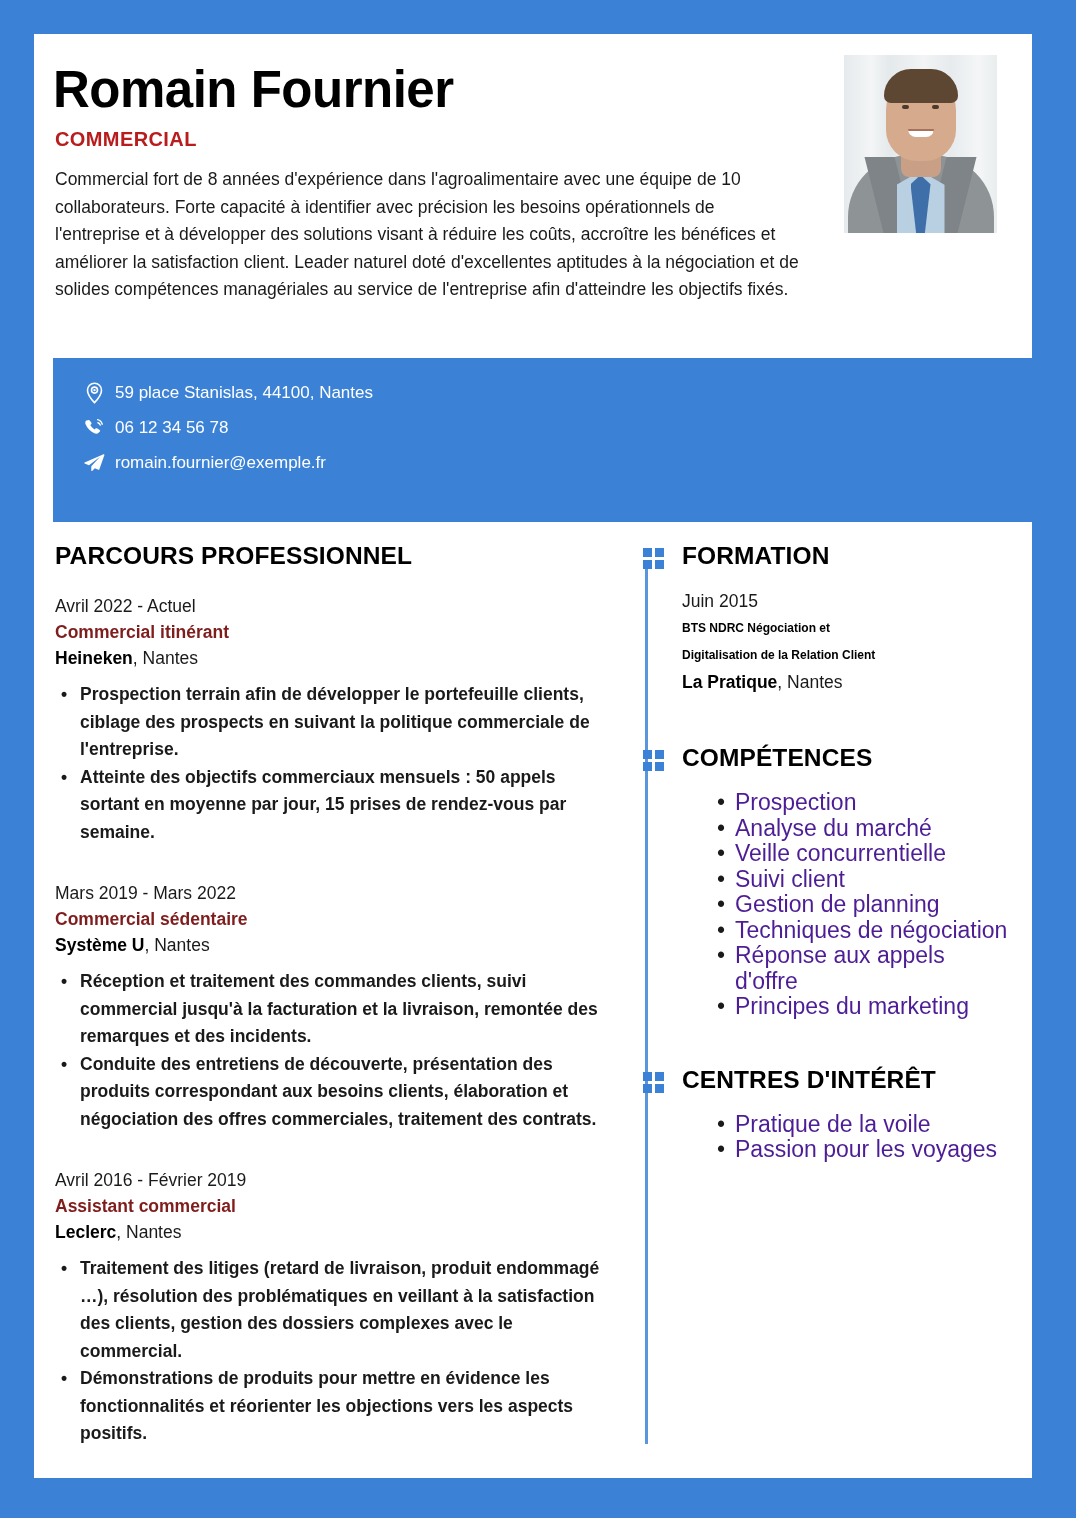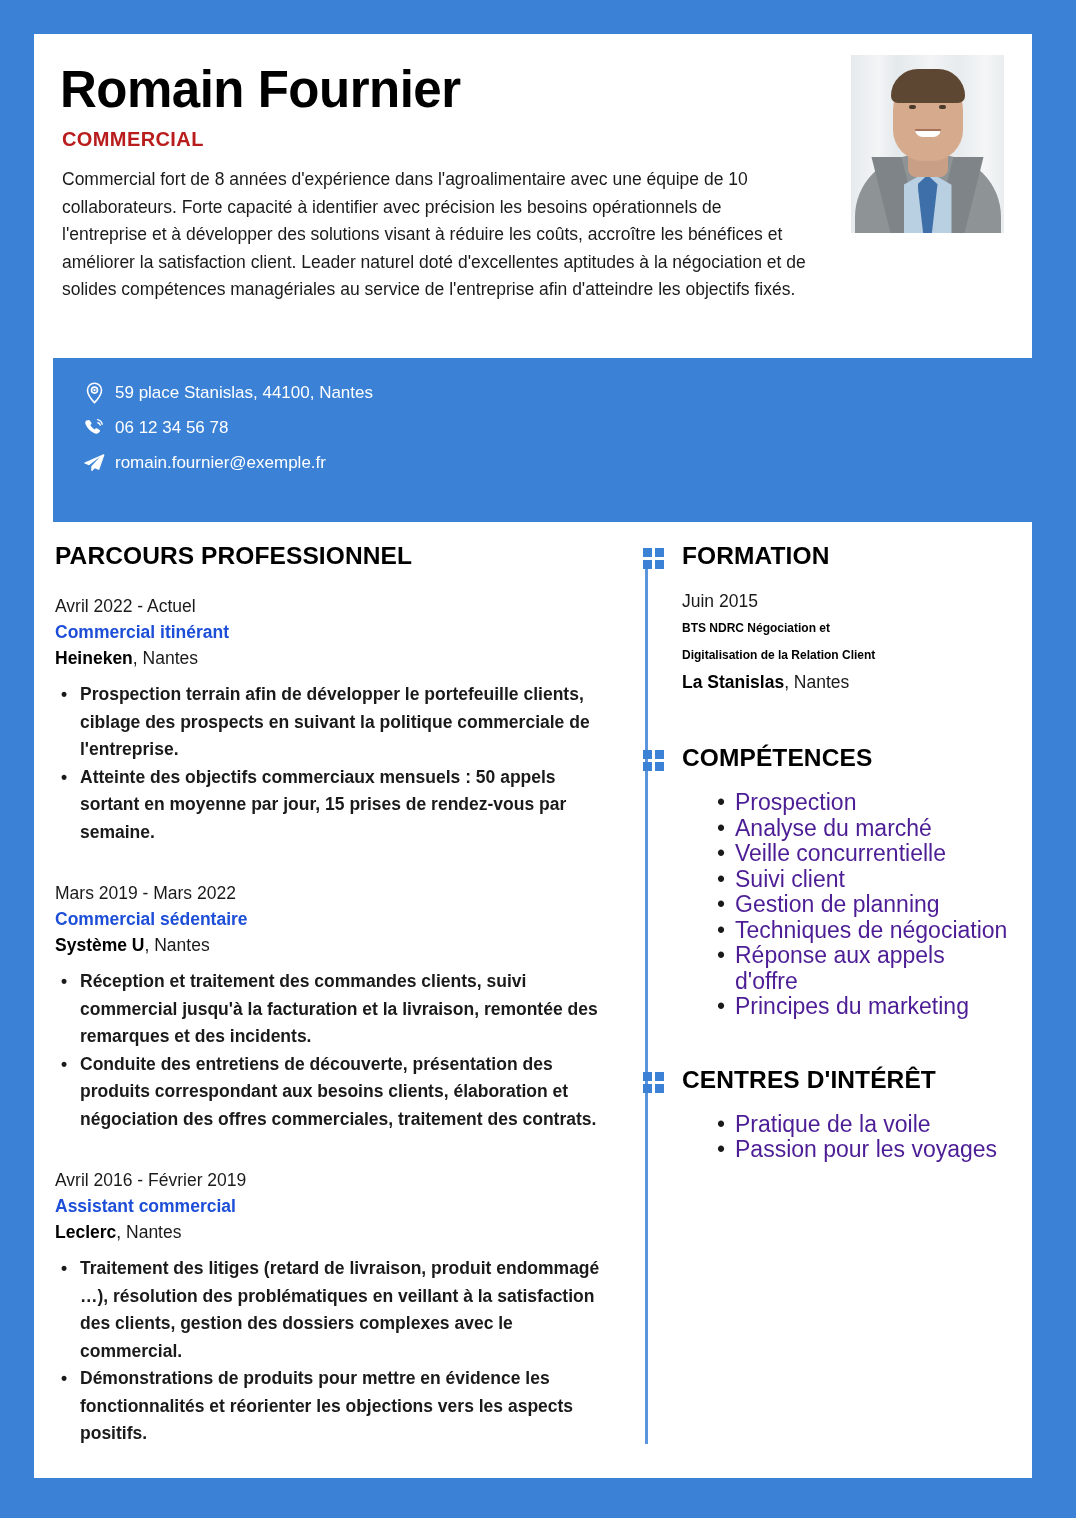--- a/index.html
+++ b/index.html
@@ -25,21 +25,21 @@
     left: 34px;
     top: 34px;
     width: 998px;
     height: 1444px;
     background: #ffffff;
   }
 
   
   #header {
     position: absolute;
-    left: 7px; top: 0;
+    left: 0; top: 0;
     width: 789px;
     height: 288px;
   }
 
   #name {
     position: absolute;
     left: 19px;
     top: 26px;
     font-size: 51px;
     font-weight: 700;
@@ -249,21 +249,21 @@
 
   .job { margin-bottom: 12px; }
   .job-date {
     font-size: 17.5px;
     color: #1a1a1a;
     line-height: 26px;
   }
   .job-title {
     font-size: 17.5px;
     font-weight: 700;
-    color: #1d4ed8;
+    color: #7f1d1d;
     line-height: 26px;
   }
   .job-org {
     font-size: 17.5px;
     color: #1a1a1a;
     line-height: 26px;
   }
   .job-org b { font-weight: 700; color: #000; }
 
   ul.bul {
@@ -390,21 +390,21 @@
           <span class="marker">
               <i></i>
               <i></i>
               <i></i>
               <i></i>
             </span>
           <div class="r-head">FORMATION</div>
           <div class="edu-date">Juin 2015</div>
           <div class="edu-deg">BTS NDRC Négociation et</div>
           <div class="edu-deg">Digitalisation de la Relation Client</div>
-          <div class="edu-school"><b>La Stanislas</b><span>, Nantes</span></div>
+          <div class="edu-school"><b>La Pratique</b><span>, Nantes</span></div>
         </div>
 
         <div class="sp48"></div>
 
         <div class="r-section">
           <span class="marker">
               <i></i>
               <i></i>
               <i></i>
               <i></i>

